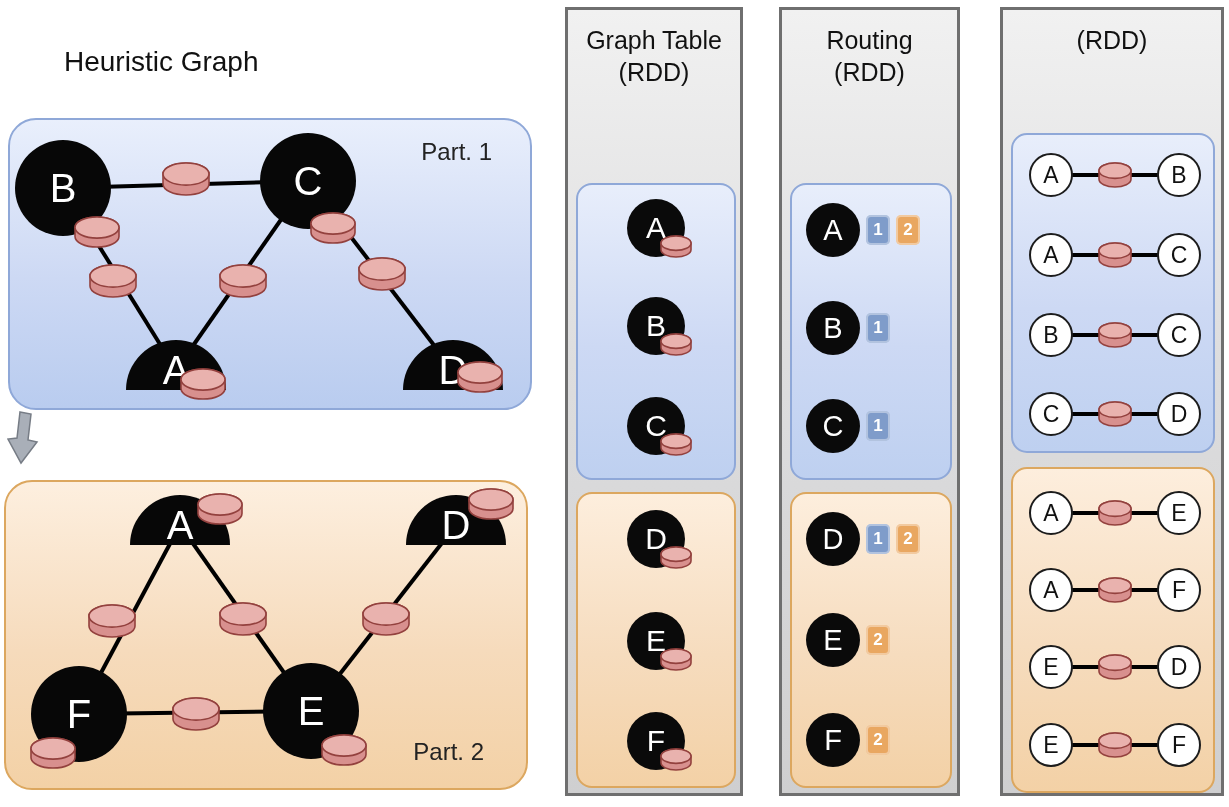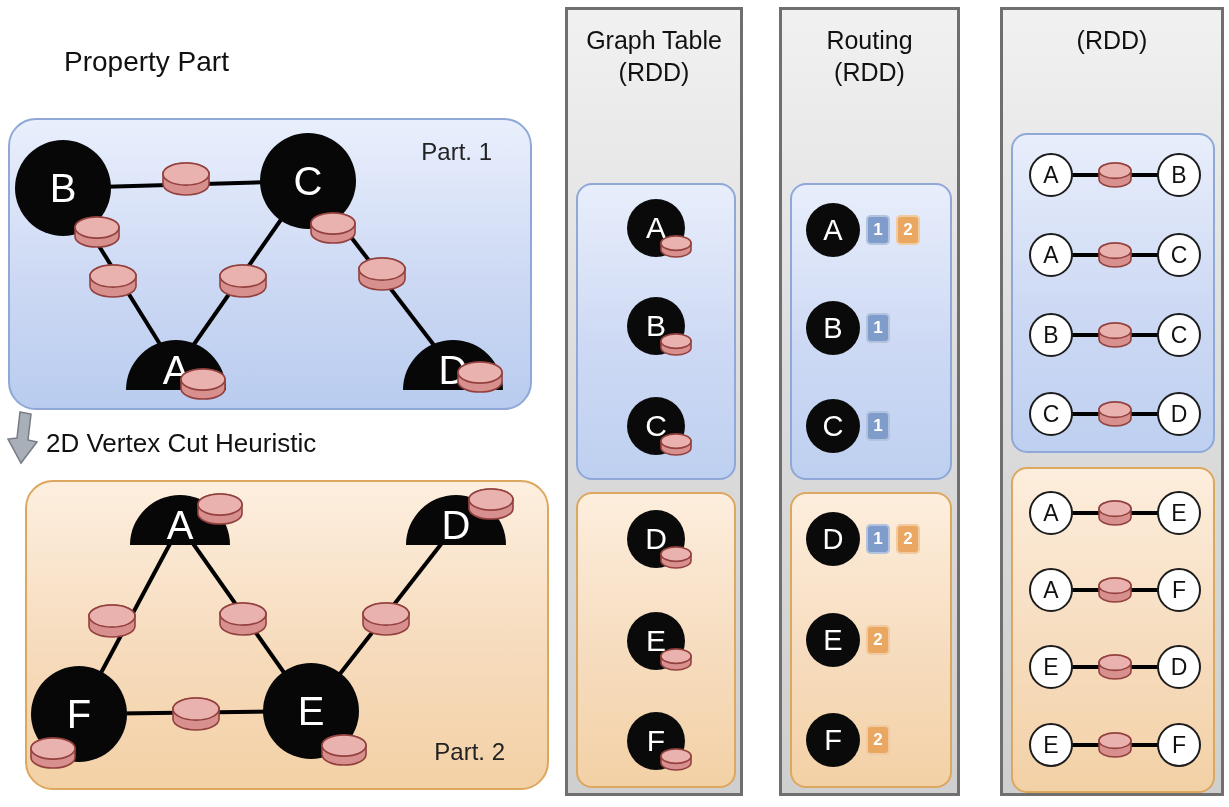--- a/index.html
+++ b/index.html
@@ -5,21 +5,21 @@
   * { box-sizing: border-box; margin: 0; padding: 0; }
   body { font-family: "Liberation Sans", sans-serif; background: #ffffff; }
   .stage { position: relative; width: 1229px; height: 807px; background: #fff; overflow: hidden; }
 
   .pg-title { position: absolute; left: 64px; top: 46px; font-size: 28px; color: #111; }
   .cut-label { position: absolute; left: 46px; top: 428px; font-size: 26px; color: #111; }
 
   .part-box { position: absolute; border-radius: 28px; border: 2px solid; }
   .part1 { left: 8px; top: 118px; width: 524px; height: 292px; border-color: #8fa8d8;
            background: linear-gradient(180deg, #e9effc 0%, #cdd9f4 55%, #b9ccef 100%); padding-left: 20px; }
-  .part2 { left: 25px; top: 480px; width: 524px; height: 310px; border-color: #dca75f;
+  .part2 { left: 4px; top: 480px; width: 524px; height: 310px; border-color: #dca75f;
            background: linear-gradient(180deg, #fdefdf 0%, #f6dbbc 55%, #f3d1a6 100%); }
   .part-label { position: absolute; font-size: 24px; color: #222; }
   .p1 { right: 38px; top: 18px; }
   .p2 { right: 42px; bottom: 22px; }
 
   #graph-svg { position: absolute; left: 0; top: 0; pointer-events: none;
                font-family: "Liberation Sans", sans-serif; }
 
   .column { position: absolute; top: 7px; height: 789px;
             background: linear-gradient(180deg, #f1f1f1 0%, #ddddde 45%, #cfcfd0 100%);
@@ -42,30 +42,29 @@
            display: flex; align-items: center; justify-content: center;
            box-shadow: inset 0 0 0 2px rgba(255,255,255,0.4); }
   .edge-line { position: absolute; height: 4px; background: #000; }
   .csvg { position: absolute; }
 </style>
 </head>
 <body>
 
 <div class="stage">
 
-  <div class="pg-title">Property Part</div>
+  <div class="pg-title">Heuristic Graph</div>
 
   <div class="part-box part1">
     <div class="part-label p1">Part. 1</div>
   </div>
   <div class="part-box part2">
     <div class="part-label p2">Part. 2</div>
   </div>
 
-  <div class="cut-label">2D Vertex Cut Heuristic</div>
 
   <svg id="graph-svg" width="1229" height="807">
       <g>
         <line x1="63" y1="188" x2="308" y2="181" stroke="#000" stroke-width="4"></line>
         <line x1="63" y1="188" x2="176" y2="370" stroke="#000" stroke-width="4"></line>
         <line x1="308" y1="181" x2="176" y2="370" stroke="#000" stroke-width="4"></line>
         <line x1="308" y1="181" x2="453" y2="370" stroke="#000" stroke-width="4"></line>
         <g>
           <path d="M 163 174.04 L 163 183.96 A 23 11.04 0 0 0 209 183.96 L 209 174.04 A 23 11.04 0 0 0 163 174.04 Z" fill="#d8908e" stroke="#93413e" stroke-width="1.6"></path>
           <ellipse cx="186" cy="174.04" rx="23" ry="11.04" fill="#e9b2ae" stroke="#93413e" stroke-width="1.6"></ellipse>

